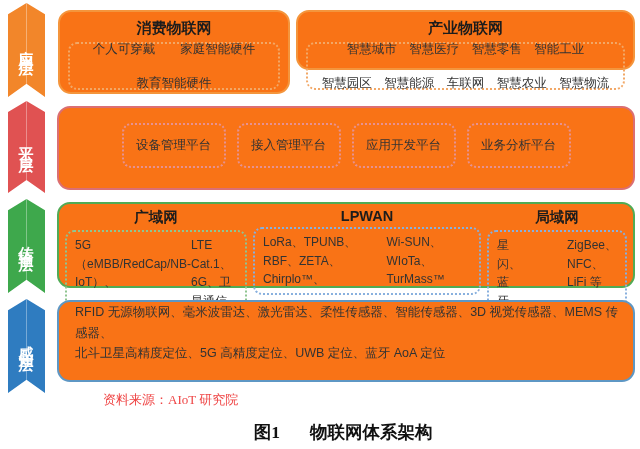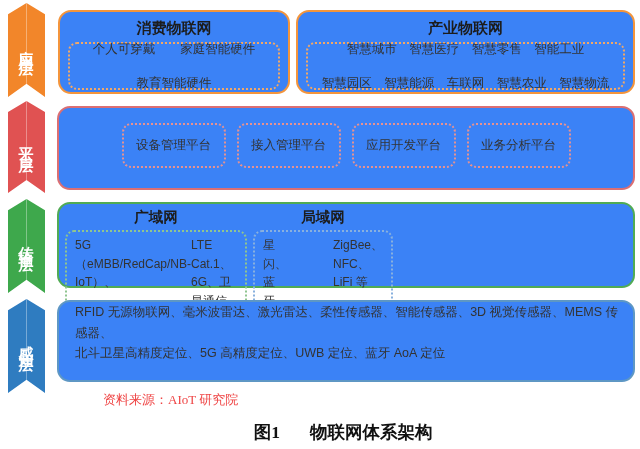--- a/index.html
+++ b/index.html
@@ -19,27 +19,27 @@
     writing-mode:vertical-rl; text-orientation:upright;
     color:#fff; font-weight:bold; font-size:15px; letter-spacing:6px;
     padding-bottom:6px; line-height:1;
   }
   .ribbon-app        { top:3px;   height:94px; background-color:#F2862A; }
   .ribbon-platform   { top:101px; height:92px; background-color:#E05252; }
   .ribbon-transport  { top:199px; height:94px; background-color:#3EA84C; }
   .ribbon-perception { top:299px; height:94px; background-color:#2F7CC0; }
 
   
-  .obox { position:absolute; background:#3b82f6; border-radius:13px; }
+  .obox { position:absolute; background:#f97316; border-radius:13px; }
   .obox .btitle { text-align:center; font-weight:bold; color:#1c1c1c; font-size:15px; }
   .dbox { border-radius:9px; color:#333; }
 
   
   .box-consumer { left:58px;  top:10px; width:232px; height:84px; border:2px solid #F4953C; padding-top:7px; }
-  .box-industry { left:296px; top:10px; width:339px; height:84px; border:2px solid #F4953C; padding-top:7px; }
+  .box-industry { left:296px; top:10px; width:339px; height:60px; border:2px solid #F4953C; padding-top:7px; }
   .row1-inner {
     border:2px dotted #F2A867; margin:4px 8px 0 8px; height:48px;
     display:flex; flex-direction:column; align-items:center; justify-content:center;
     font-size:12.5px; line-height:1.6; text-align:center;gap:14px;
   }
 
   
   .box-platform { left:57px; top:106px; width:578px; height:84px; border:2px solid #DB6F73; padding-top:8px; }
   .platform-items { display:flex; justify-content:center; gap:11px; margin-top:7px; }
   .platform-item {
@@ -123,20 +123,27 @@
   </div>
 
   <div class="obox box-transport">
     <div class="tcol tcol-wan">
       <div class="btitle">广域网</div>
       <div class="dbox">
         <div>5G（eMBB/RedCap/NB-IoT）、</div>
         <div>LTE Cat.1、6G、卫星通信</div>
       </div>
     </div>
+    <div class="tcol tcol-lpwan">
+      <div class="btitle">LPWAN</div>
+      <div class="dbox">
+        <div>LoRa、TPUNB、RBF、ZETA、Chirplo™、</div>
+        <div>Wi-SUN、WIoTa、TurMass™</div>
+      </div>
+    </div>
     <div class="tcol tcol-lan">
       <div class="btitle">局域网</div>
       <div class="dbox">
         <div>星闪、蓝牙、Wi-Fi、</div>
         <div>ZigBee、NFC、LiFi 等</div>
       </div>
     </div>
   </div>
 
   <div class="obox box-perception">

